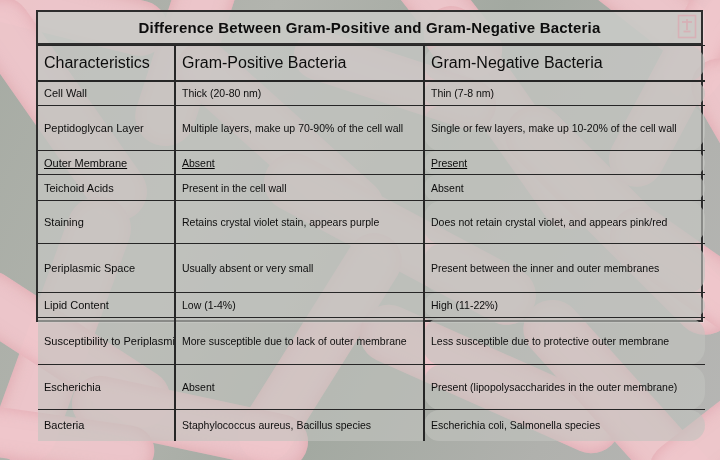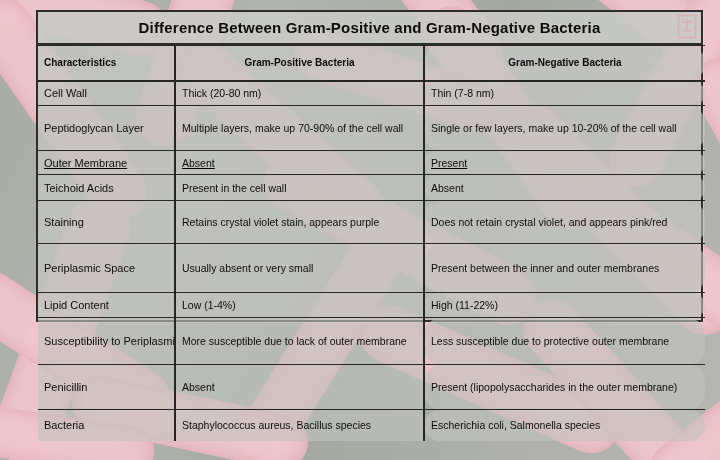--- a/index.html
+++ b/index.html
@@ -60,25 +60,25 @@
     background:rgba(193,195,191,0.62);
     overflow:hidden;
     white-space:nowrap;
     vertical-align:middle;
     text-align:left;
   }
   table.cmp td:first-child,table.cmp th:first-child{border-left:none;}
   table.cmp td:last-child,table.cmp th:last-child{border-right:none;border-radius:17px;}
   table.cmp tr:last-child td{border-bottom:none;}
   table.cmp th{
-    font-size:10px;font-weight:bold;
+    font-size:16px;font-weight:normal;
     border-bottom:2px solid #262626;
     background:rgba(197,199,195,0.6);
   }
-  table.cmp th.center{text-align:center;}
+  table.cmp th.center{}
   table.cmp td{font-size:10.5px;font-weight:normal;}
   table.cmp td.char{font-size:11px;}
 </style>
 </head>
 <body>
 
 <div class="scene">
 
   <div class="rod" style="left:-40px;top:-18px;width:210px;height:55px;transform:rotate(14deg);"></div>
   <div class="rod" style="left:160px;top:-70px;width:60px;height:220px;transform:rotate(18deg);"></div>
@@ -163,21 +163,21 @@
           <td class="char">Lipid Content</td>
           <td>Low (1-4%)</td>
           <td>High (11-22%)</td>
         </tr>
         <tr style="height:47px;">
           <td class="char">Susceptibility to Periplasmic</td>
           <td>More susceptible due to lack of outer membrane</td>
           <td>Less susceptible due to protective outer membrane</td>
         </tr>
         <tr style="height:45px;">
-          <td class="char">Penicillin</td>
+          <td class="char">Escherichia</td>
           <td>Absent</td>
           <td>Present (lipopolysaccharides in the outer membrane)</td>
         </tr>
         <tr style="height:31px;">
           <td class="char">Bacteria</td>
           <td>Staphylococcus aureus, Bacillus species</td>
           <td>Escherichia coli, Salmonella species</td>
         </tr>
       </tbody>
     </table>

